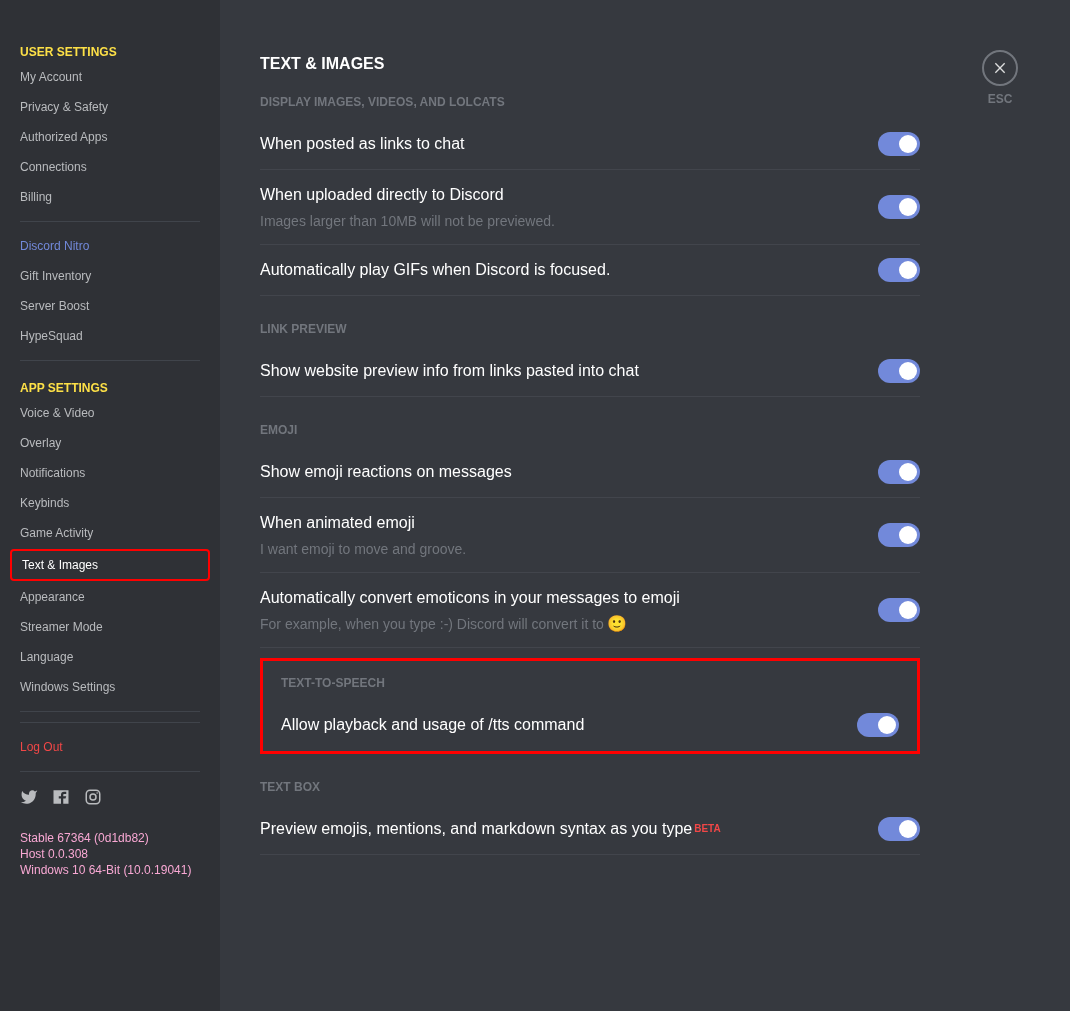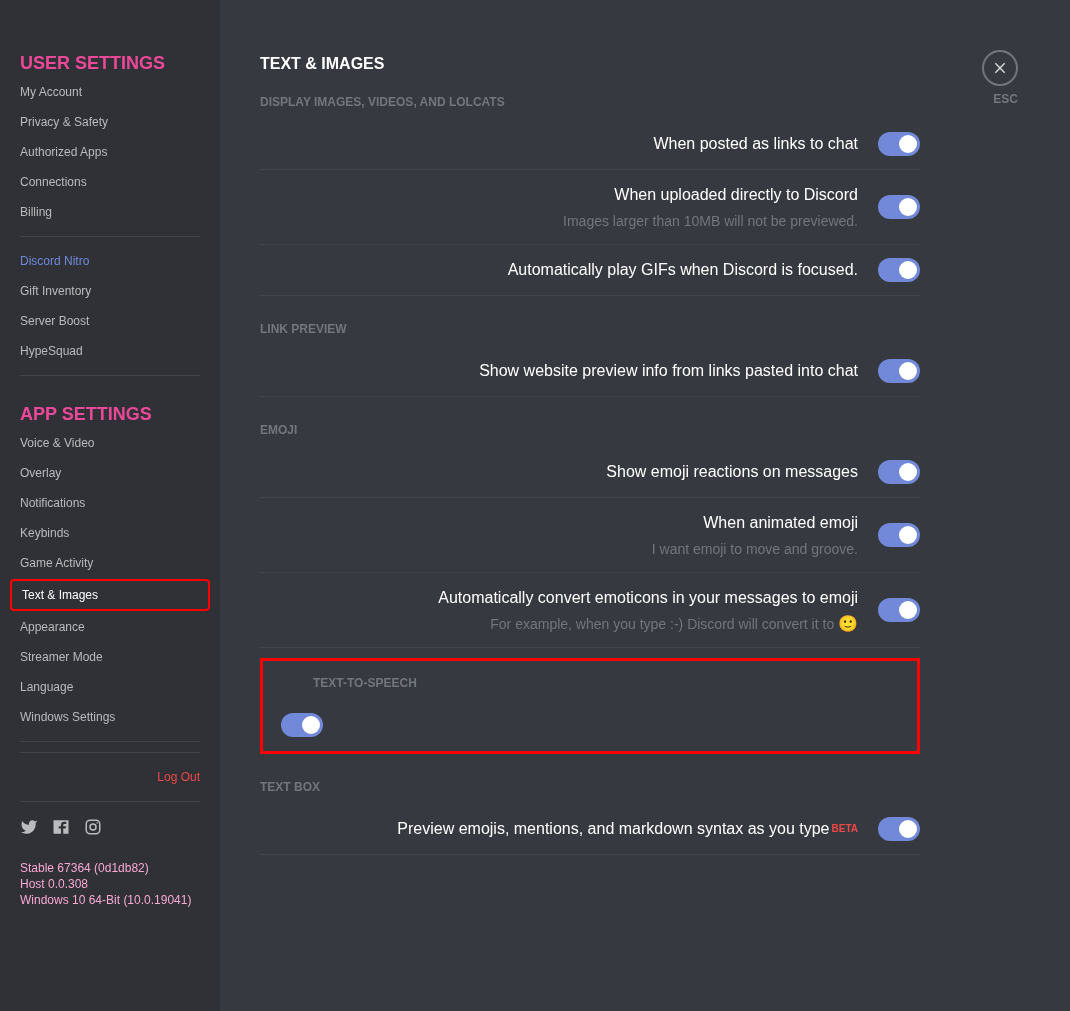--- a/index.html
+++ b/index.html
@@ -13,39 +13,39 @@
     display: flex;
   }
   .sidebar {
     width: 220px;
     background: #2f3136;
     padding: 25px 10px 10px 10px;
     overflow-y: auto;
     flex-shrink: 0;
   }
   .sidebar-header {
-    color: #ec4899;
-    font-size: 18px;
+    color: #fde047;
+    font-size: 12px;
     font-weight: 700;
     padding: 4px 10px;
-    margin-top: 24px;
+    margin-top: 16px;
   }
   .sidebar-item {
     color: #b9bbbe;
     font-size: 12px;
     padding: 7px 10px;
     border-radius: 4px;
     cursor: pointer;
     margin-bottom: 2px;
   }
   .sidebar-item.nitro { color: #7289da; }
   .sidebar-item.active {
     color: #ffffff;
   }
-  .sidebar-item.logout { color: #f04747; text-align: right; }
+  .sidebar-item.logout { color: #f04747; }
   .sidebar-divider {
     height: 1px;
     background: #40444b;
     margin: 10px 10px;
   }
   .highlight-red {
     border: 2px solid #ff0000;
   }
   .highlight-red-thick {
     border: 3px solid #ff0000;
@@ -90,21 +90,20 @@
     text-transform: uppercase;
   }
   .setting {
     display: flex;
     align-items: center;
     justify-content: space-between;
     padding: 13px 0 13px 0;
   }
   .setting-block {
     border-bottom: 1px solid rgba(79,84,92,0.48);
-    text-align: right;
   }
   .setting-text { flex: 1; padding-right: 20px; }
   .setting-title {
     color: #ffffff;
     font-size: 16px;
     font-weight: 500;
     line-height: 24px;
   }
   .setting-desc {
     color: #72767d;
@@ -157,29 +156,28 @@
     align-items: center;
     justify-content: center;
     color: #dcddde;
     margin: 0 auto;
   }
   .close-label {
     color: #72767d;
     font-size: 12px;
     font-weight: 600;
     margin-top: 6px;
-    text-align: right;
   }
   .close-circle svg { stroke: #dcddde; }
 
   .tts-highlight {
     padding: 15px 18px 8px 18px;
     margin-top: 10px;
   }
-  .tts-highlight .section-header { margin-top: 0; margin-left: 32px; }
+  .tts-highlight .section-header { margin-top: 0; }
   .tts-highlight .setting-block { border-bottom: none; }
 
   ::-webkit-scrollbar { width: 0; }
 </style>
 </head>
 <body>
 
 <div class="sidebar">
   <div class="sidebar-header">USER SETTINGS</div>
   <div class="sidebar-item">My Account</div>
@@ -310,20 +308,23 @@
           <div class="setting-desc"><span>For example, when you type :-) Discord will convert it to </span><span class="emoji-face">🙂</span></div>
         </div>
         <div class="toggle"></div>
       </div>
     </div>
 
     <div class="tts-highlight highlight-red-thick">
       <div class="section-header">TEXT-TO-SPEECH</div>
       <div class="setting-block">
         <div class="setting" style="padding-bottom:6px;">
+          <div class="setting-text">
+              <div class="setting-title">Allow playback and usage of /tts command</div>
+            </div>
           <div class="toggle"></div>
         </div>
       </div>
     </div>
 
     <div class="section-header">TEXT BOX</div>
     <div class="setting-block">
       <div class="setting">
         <div class="setting-text">
           <div class="setting-title">

